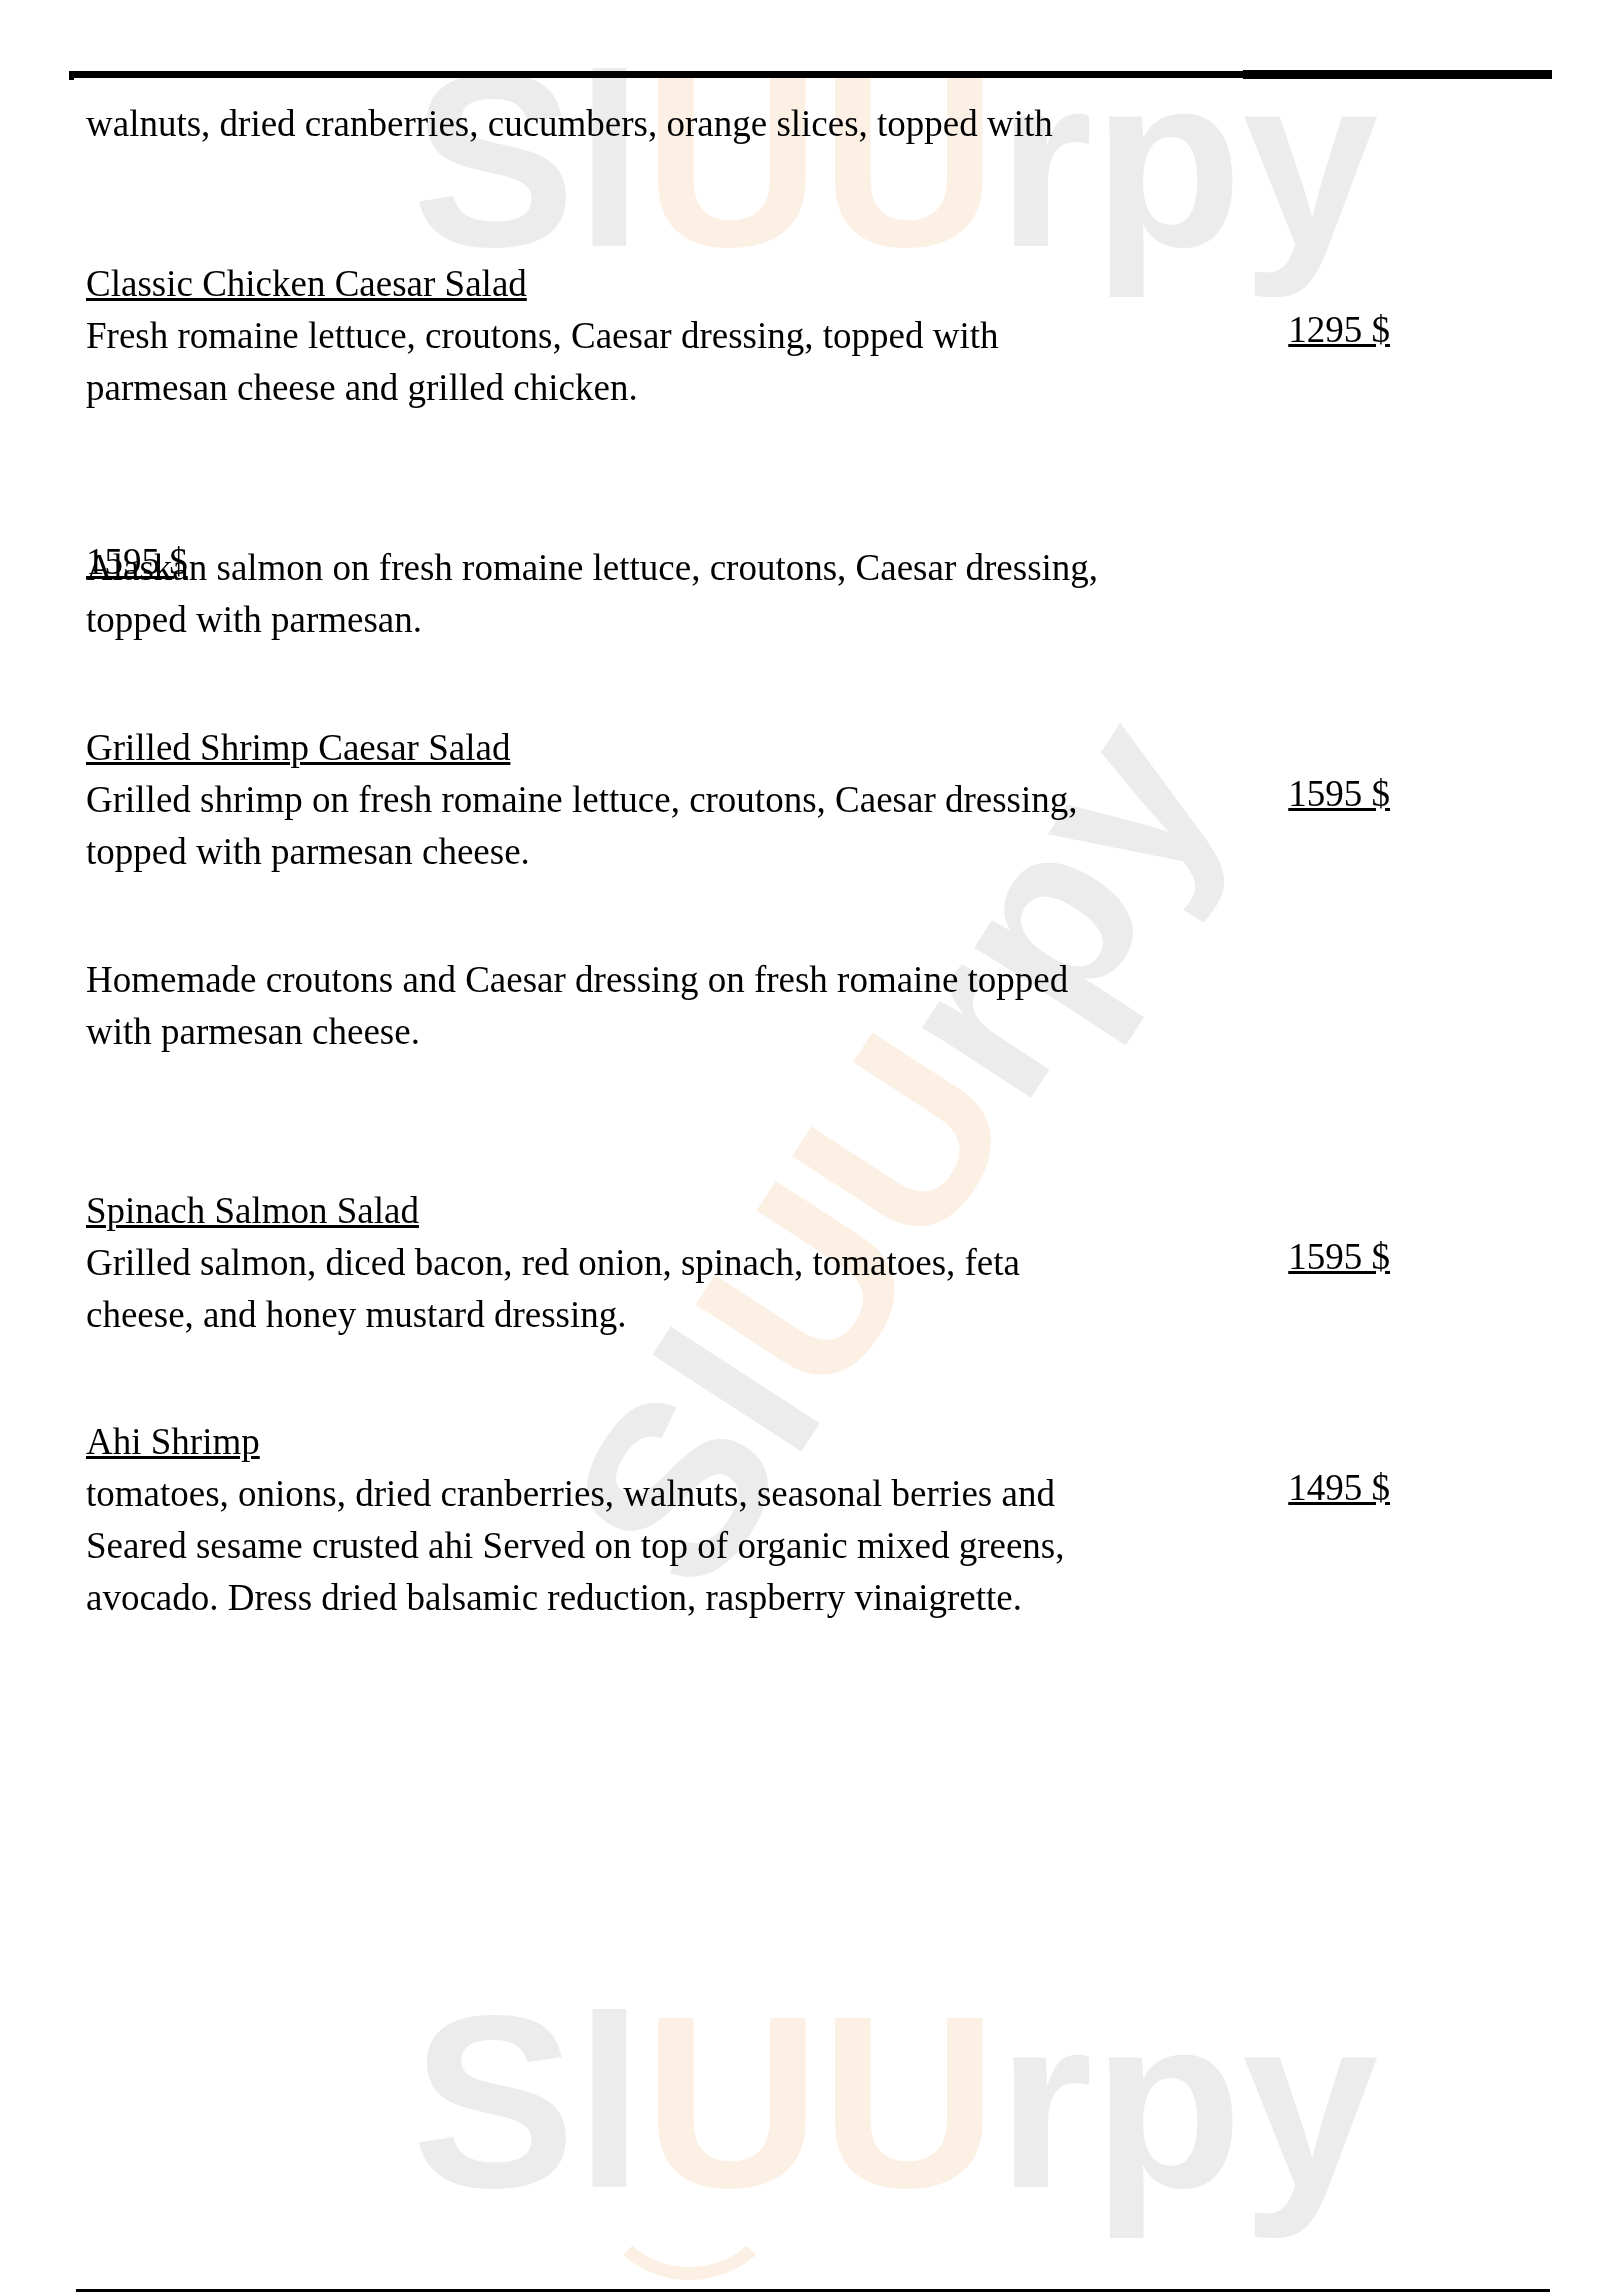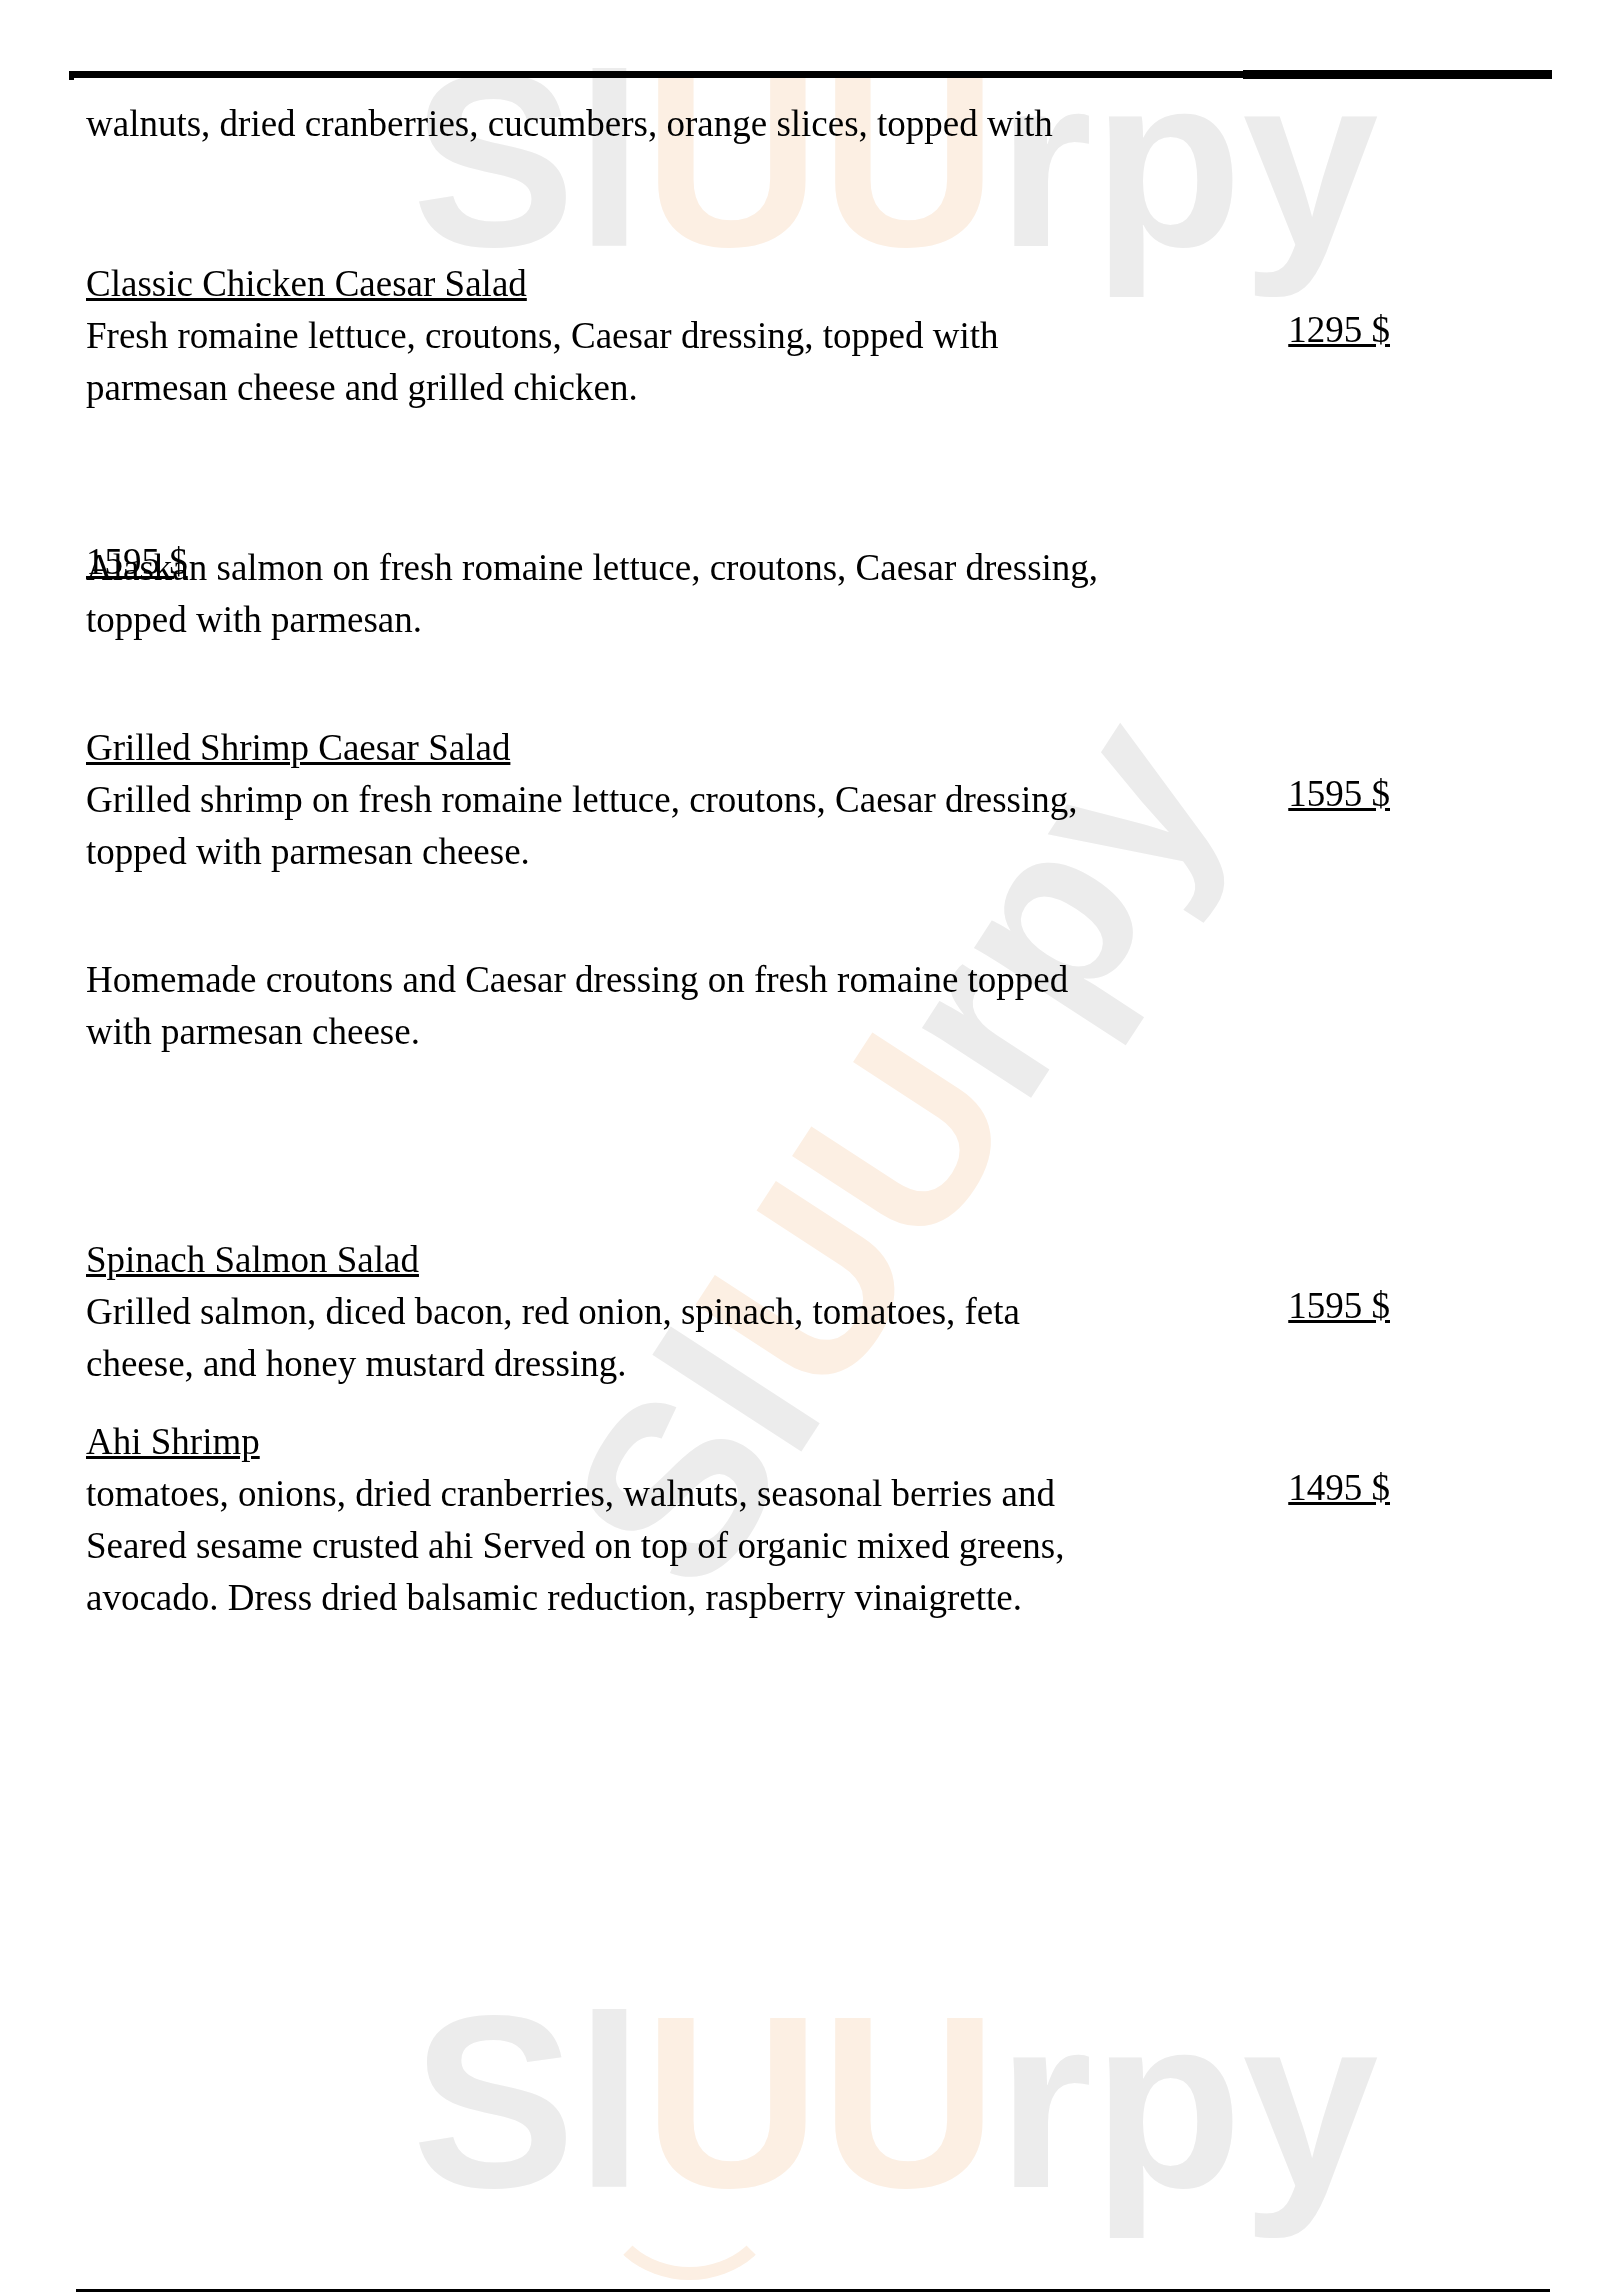--- a/index.html
+++ b/index.html
@@ -72,21 +72,21 @@
     </div>
     <div class="line">Grilled shrimp on fresh romaine lettuce, croutons, Caesar dressing,</div>
     <div class="line">topped with parmesan cheese.</div>
   </div>
 
   <div class="item" style="top:954px;">
     <div class="line">Homemade croutons and Caesar dressing on fresh romaine topped</div>
     <div class="line">with parmesan cheese.</div>
   </div>
 
-  <div class="item" style="top:1234px;">
+  <div class="item" style="top:1185px;">
     <div class="item-head line">
       <span>Spinach Salmon Salad</span>
       <span class="price">1595 $</span>
     </div>
     <div class="line">Grilled salmon, diced bacon, red onion, spinach, tomatoes, feta</div>
     <div class="line">cheese, and honey mustard dressing.</div>
   </div>
 
   <div class="item" style="top:1416px;">
     <div class="item-head line">

